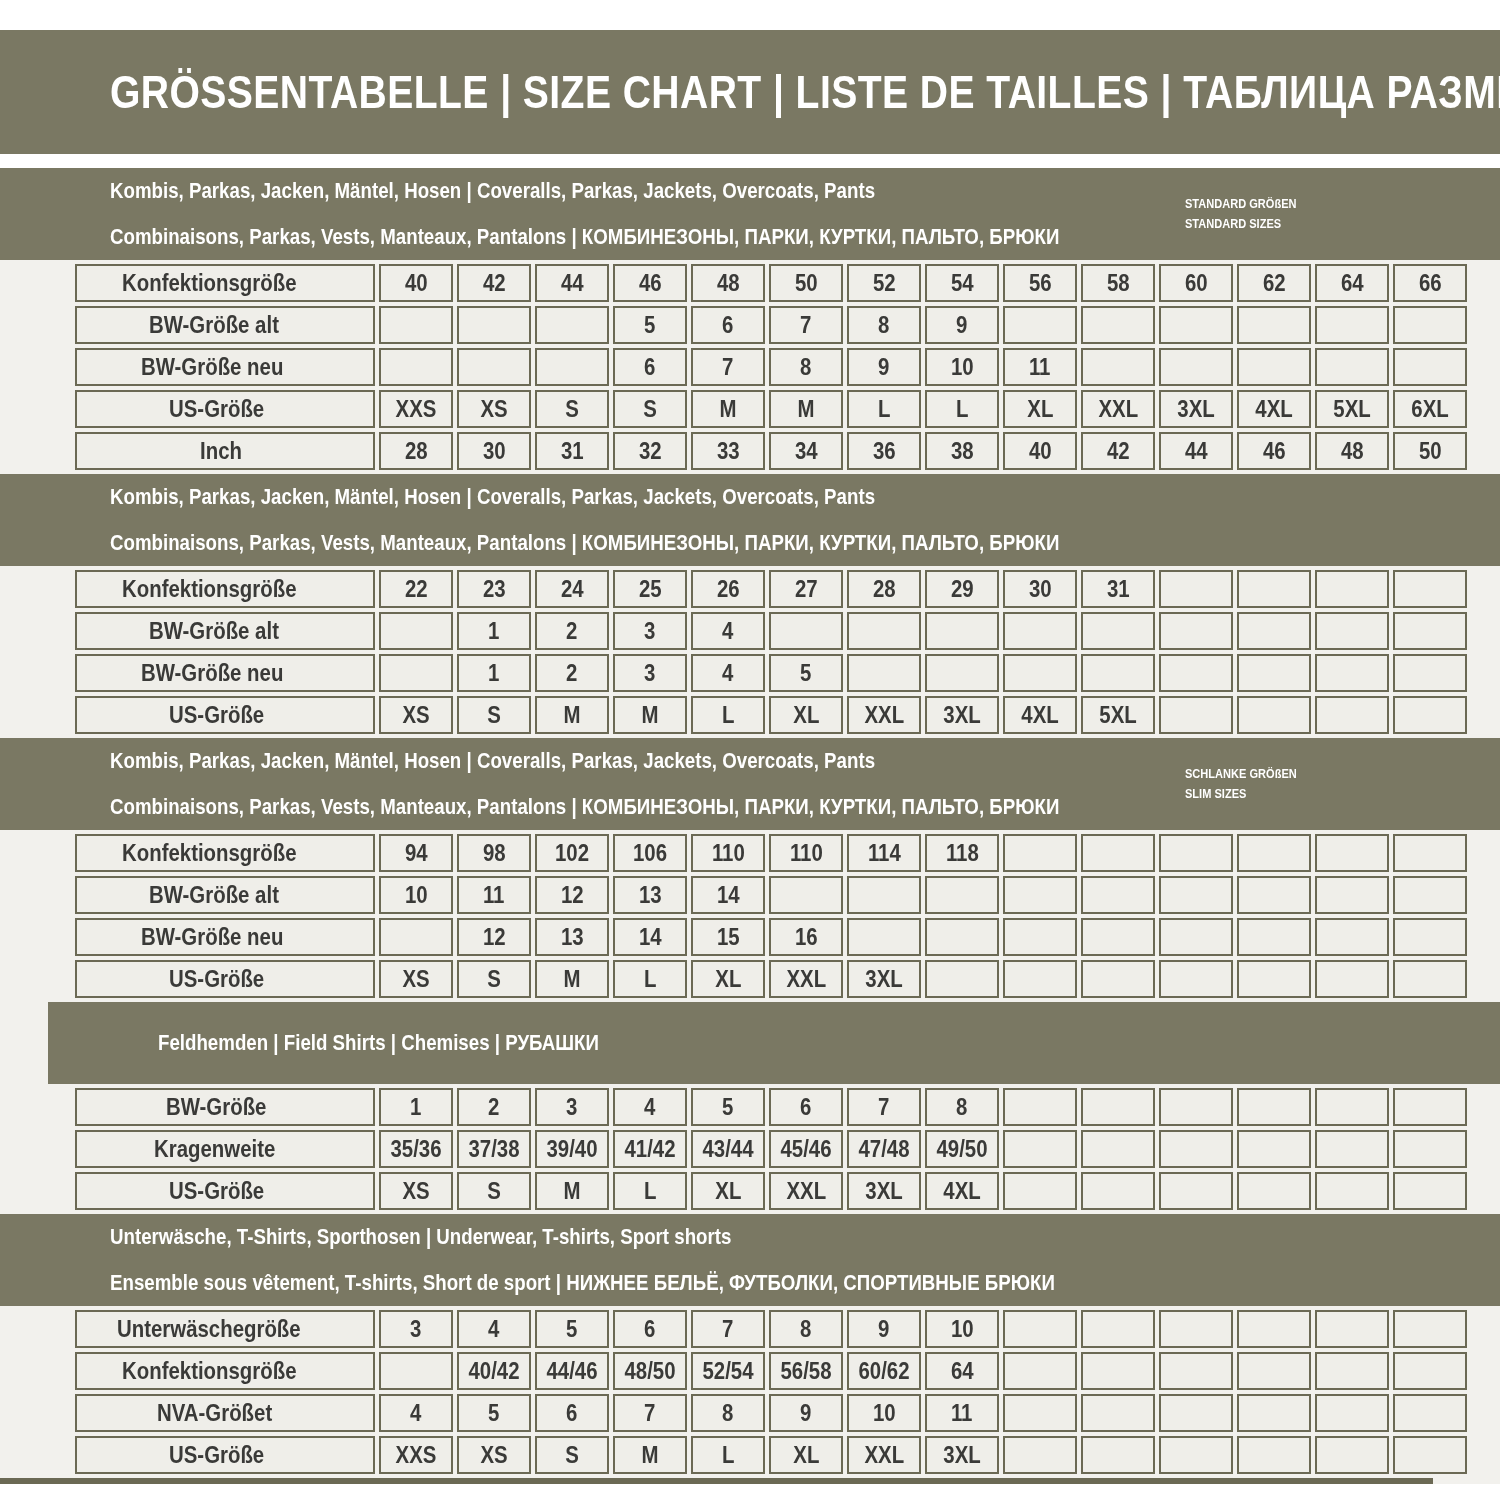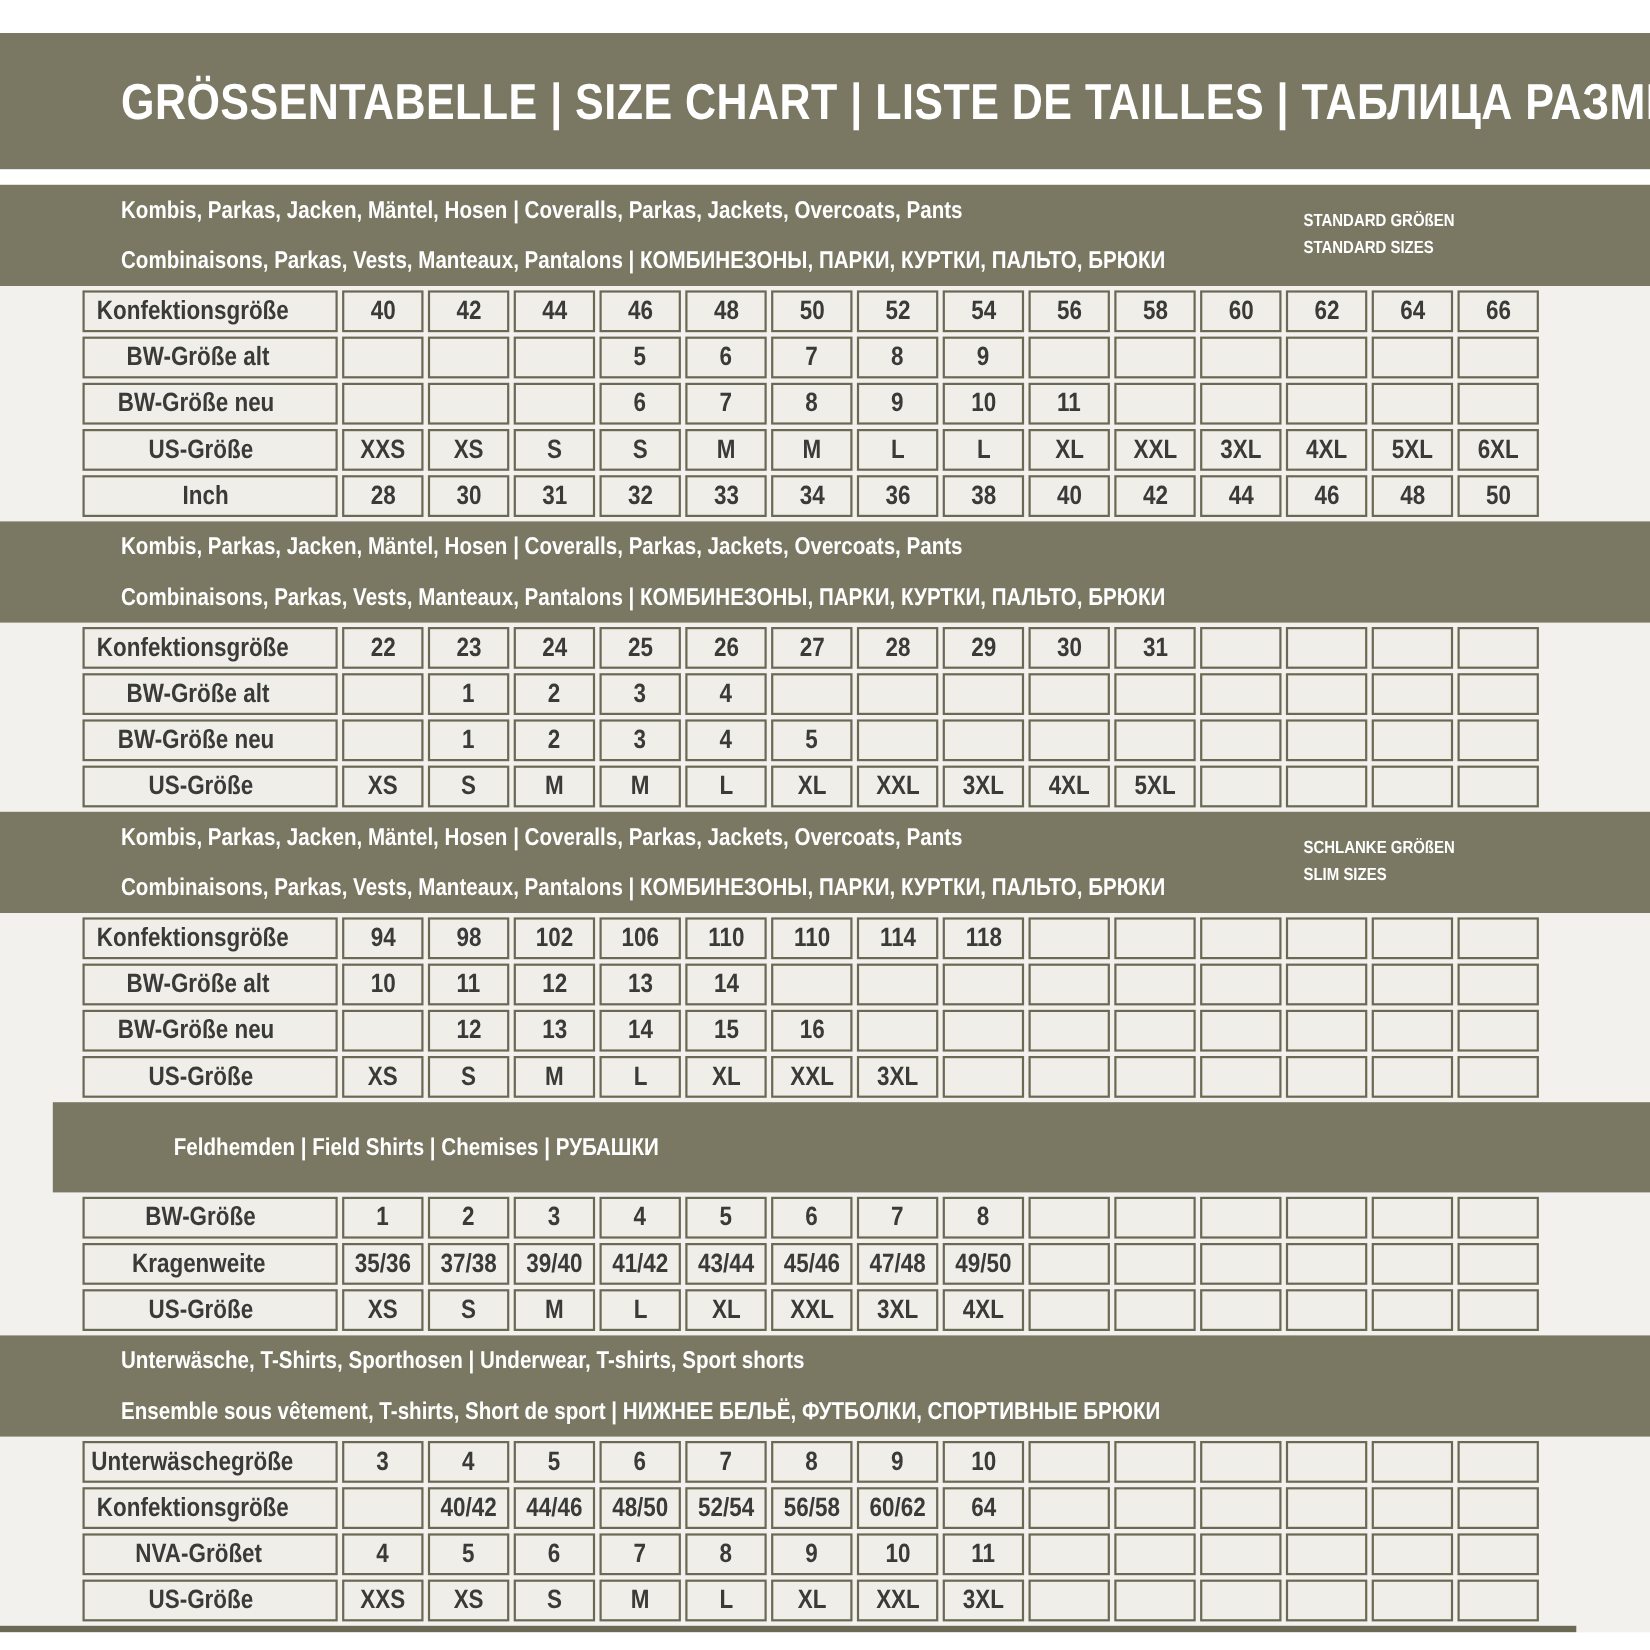--- a/index.html
+++ b/index.html
@@ -30,37 +30,37 @@
   
   .bar{
     height:92px;background:var(--olive);position:relative;
     display:flex;flex-direction:column;justify-content:center;
     gap:24px;padding-left:110px;color:#fff;
   }
   .bar.single{height:82px;margin-left:48px;}
   .bar-line{font-weight:bold;font-size:22px;line-height:1;}
   .side{
     position:absolute;left:1185px;top:50%;transform:translateY(-50%);
-    font-weight:bold;font-size:16px;line-height:1.55;color:#fff;
+    font-weight:bold;font-size:13px;line-height:1.55;color:#fff;
   }
   .side div{line-height:1.55;}
   
   table.size-table{
     border-collapse:separate;border-spacing:4px;
     margin-left:71px;table-layout:fixed;
   }
   table.size-table td{
     border:2px solid var(--border);
     background:var(--cell-bg);
     height:34px;padding:0;text-align:center;
     font-weight:bold;font-size:24px;color:var(--ink);
     line-height:34px;overflow:hidden;
   }
   td.lbl{
-    width:232px;text-align:left;padding-left:30px;
+    width:300px;text-align:left;padding-left:30px;
     border-left-color:transparent;
     font-size:26px;
   }
   td.val{width:74px;}
   .bottom-rule{height:6px;background:var(--border);width:1433px;}
   .bottom-strip{height:56px;background:#ffffff;}
 </style>
 </head>
 <body>
 

